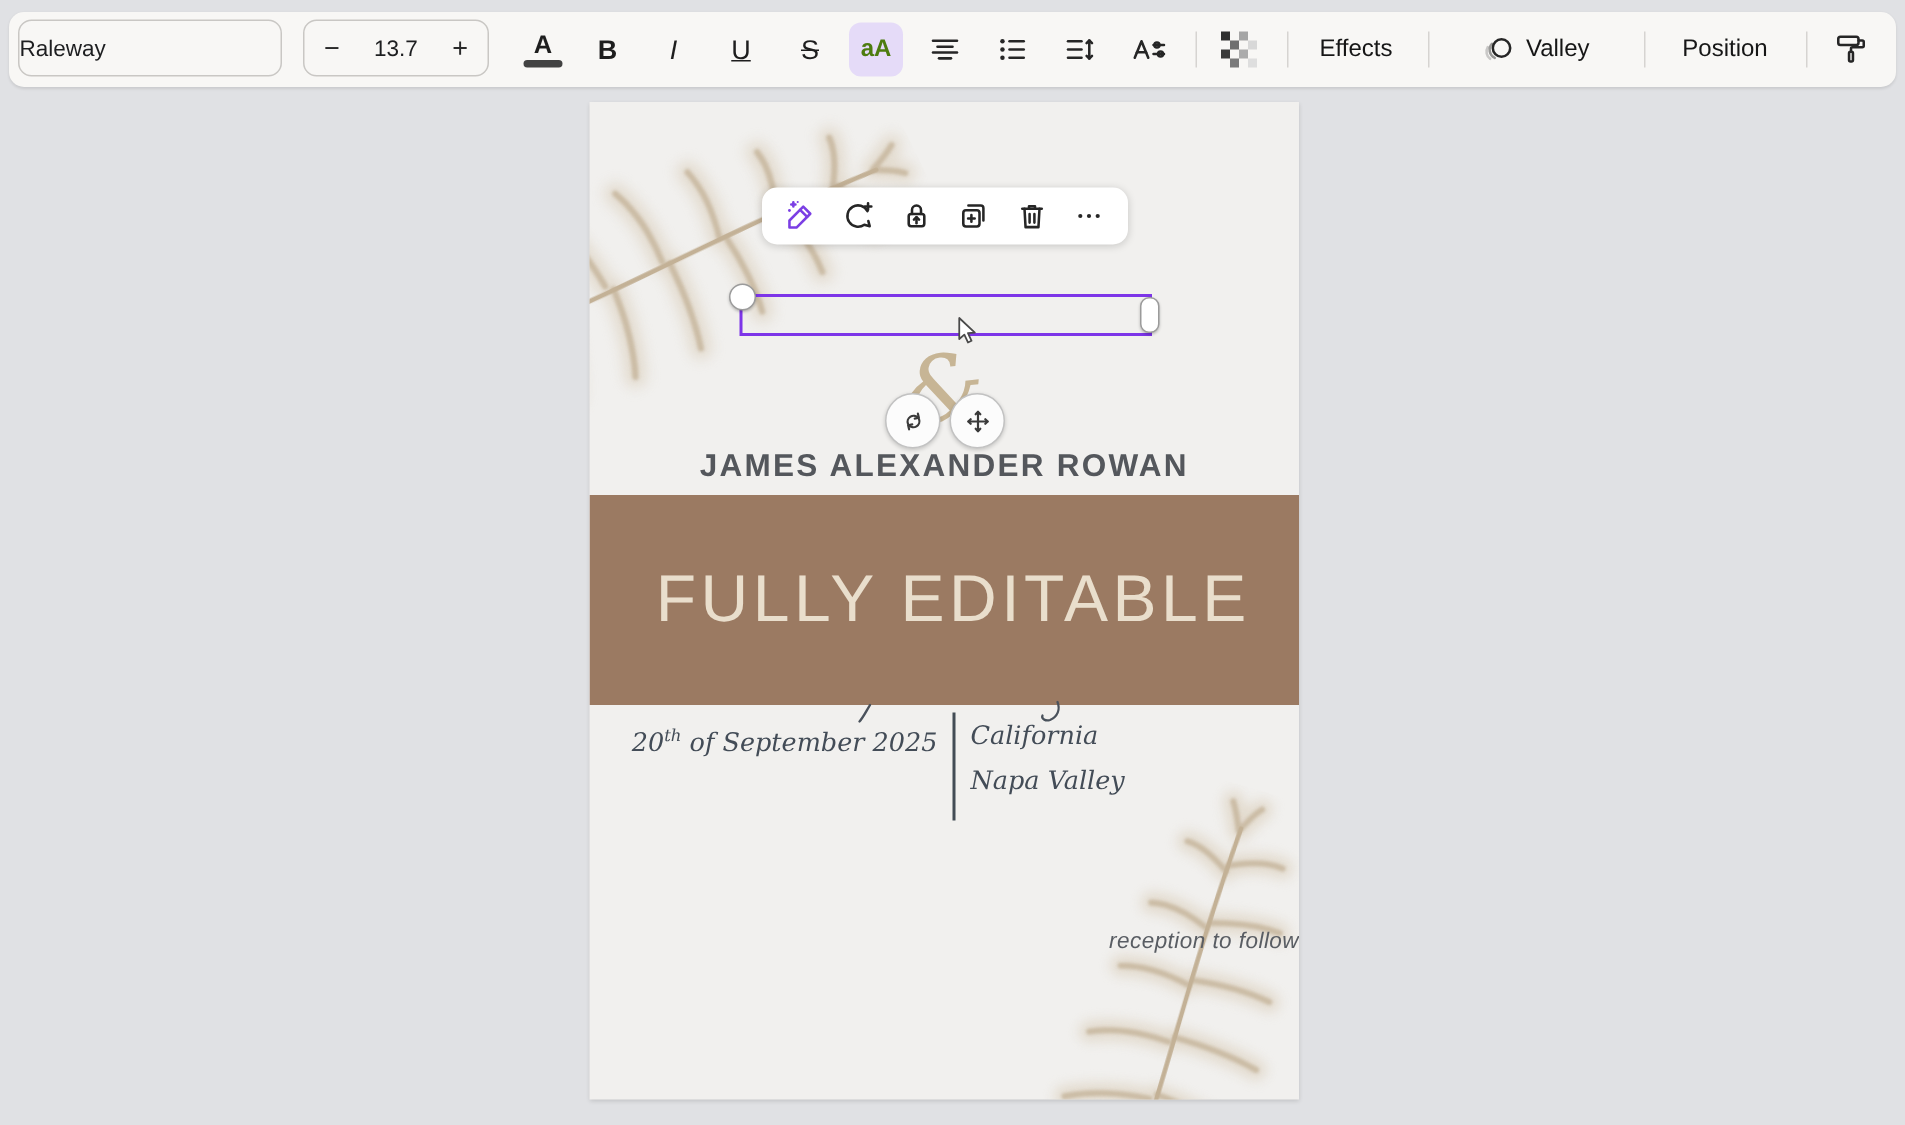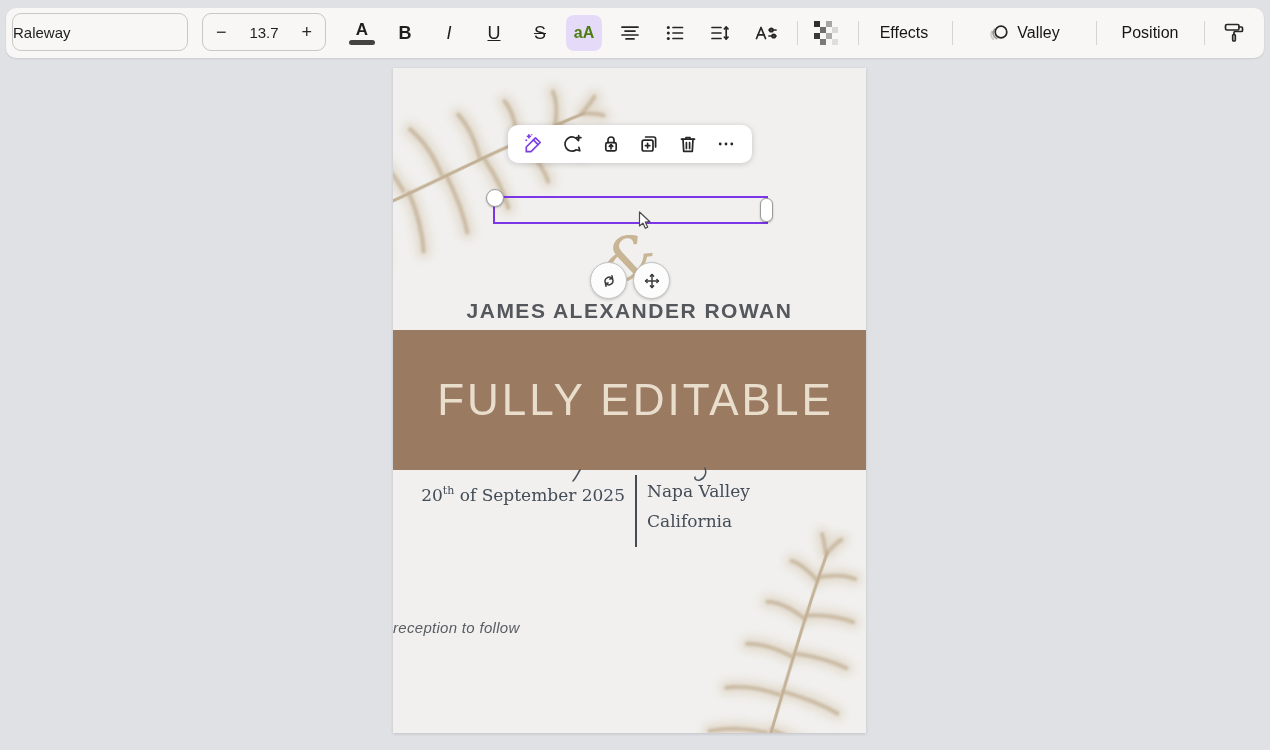--- a/index.html
+++ b/index.html
@@ -103,27 +103,27 @@
   .band{
     position:absolute;left:0;top:262px;width:100%;height:140px;z-index:2;
     background:#9b7a62;display:flex;align-items:center;justify-content:center;
   }
   .band-text{
     font-size:44px;letter-spacing:3px;color:#e9decc;font-weight:400;padding-left:12px;white-space:nowrap;
   }
   .frag{position:absolute;z-index:2;}
   .info-divider{position:absolute;left:242px;top:407px;width:1.5px;height:72px;background:#434c55;z-index:2;}
   .script{
-    font-family:"DejaVu Serif",serif;font-size:17px;line-height:30px;color:#434c57;
+    font-family:"DejaVu Serif",serif;font-style:italic;font-size:17px;line-height:30px;color:#434c57;
   }
   .info-left{position:absolute;left:0;top:408px;width:232px;text-align:right;z-index:2;}
   .info-right{position:absolute;left:254px;top:408px;width:200px;text-align:left;z-index:2;}
   .info-left sup{font-size:11px;}
   .footer-note{
-    position:absolute;left:0;top:551px;width:100%;text-align:left;z-index:2;
+    position:absolute;left:0;top:551px;width:100%;text-align:right;z-index:2;
     font-style:italic;font-size:15px;letter-spacing:.3px;color:#595d63;
   }
   .cursor{position:absolute;left:245px;top:143px;z-index:9;pointer-events:none;}
   .icon-stroke{stroke:#262626;stroke-width:1.7;fill:none;stroke-linecap:round;stroke-linejoin:round;}
   .icon-purple{stroke:#7b3fe4;stroke-width:1.7;fill:none;stroke-linecap:round;stroke-linejoin:round;}
 </style>
 </head>
 <body>
 
 <svg width="0" height="0" style="position:absolute" aria-hidden="true">
@@ -379,22 +379,22 @@
     <path d="M14 1c2 5 0 10-5 12-3 1-6-1-5-3" stroke="#4a525c" stroke-width="1.5" fill="none" stroke-linecap="round"></path>
   </svg>
 
   <div class="info-divider"></div>
 
   <div class="info-left script">
     <div><span>20</span><sup>th</sup><span> of September 2025</span></div>
   </div>
 
   <div class="info-right script">
+    <div>California</div>
     <div>Napa Valley</div>
-    <div>California</div>
   </div>
 
   <div class="footer-note">reception to follow</div>
 
   <svg class="cursor" width="16" height="20" viewBox="0 0 16 20">
     <path d="M1.5 1l0 14 3.4-2.9 2.4 5.2 2.4-1.1-2.4-5.1 4.6-.4z" fill="#ffffff" stroke="#4a4a4a" stroke-width="1.2" stroke-linejoin="round"></path>
   </svg>
 
 </div>
 

